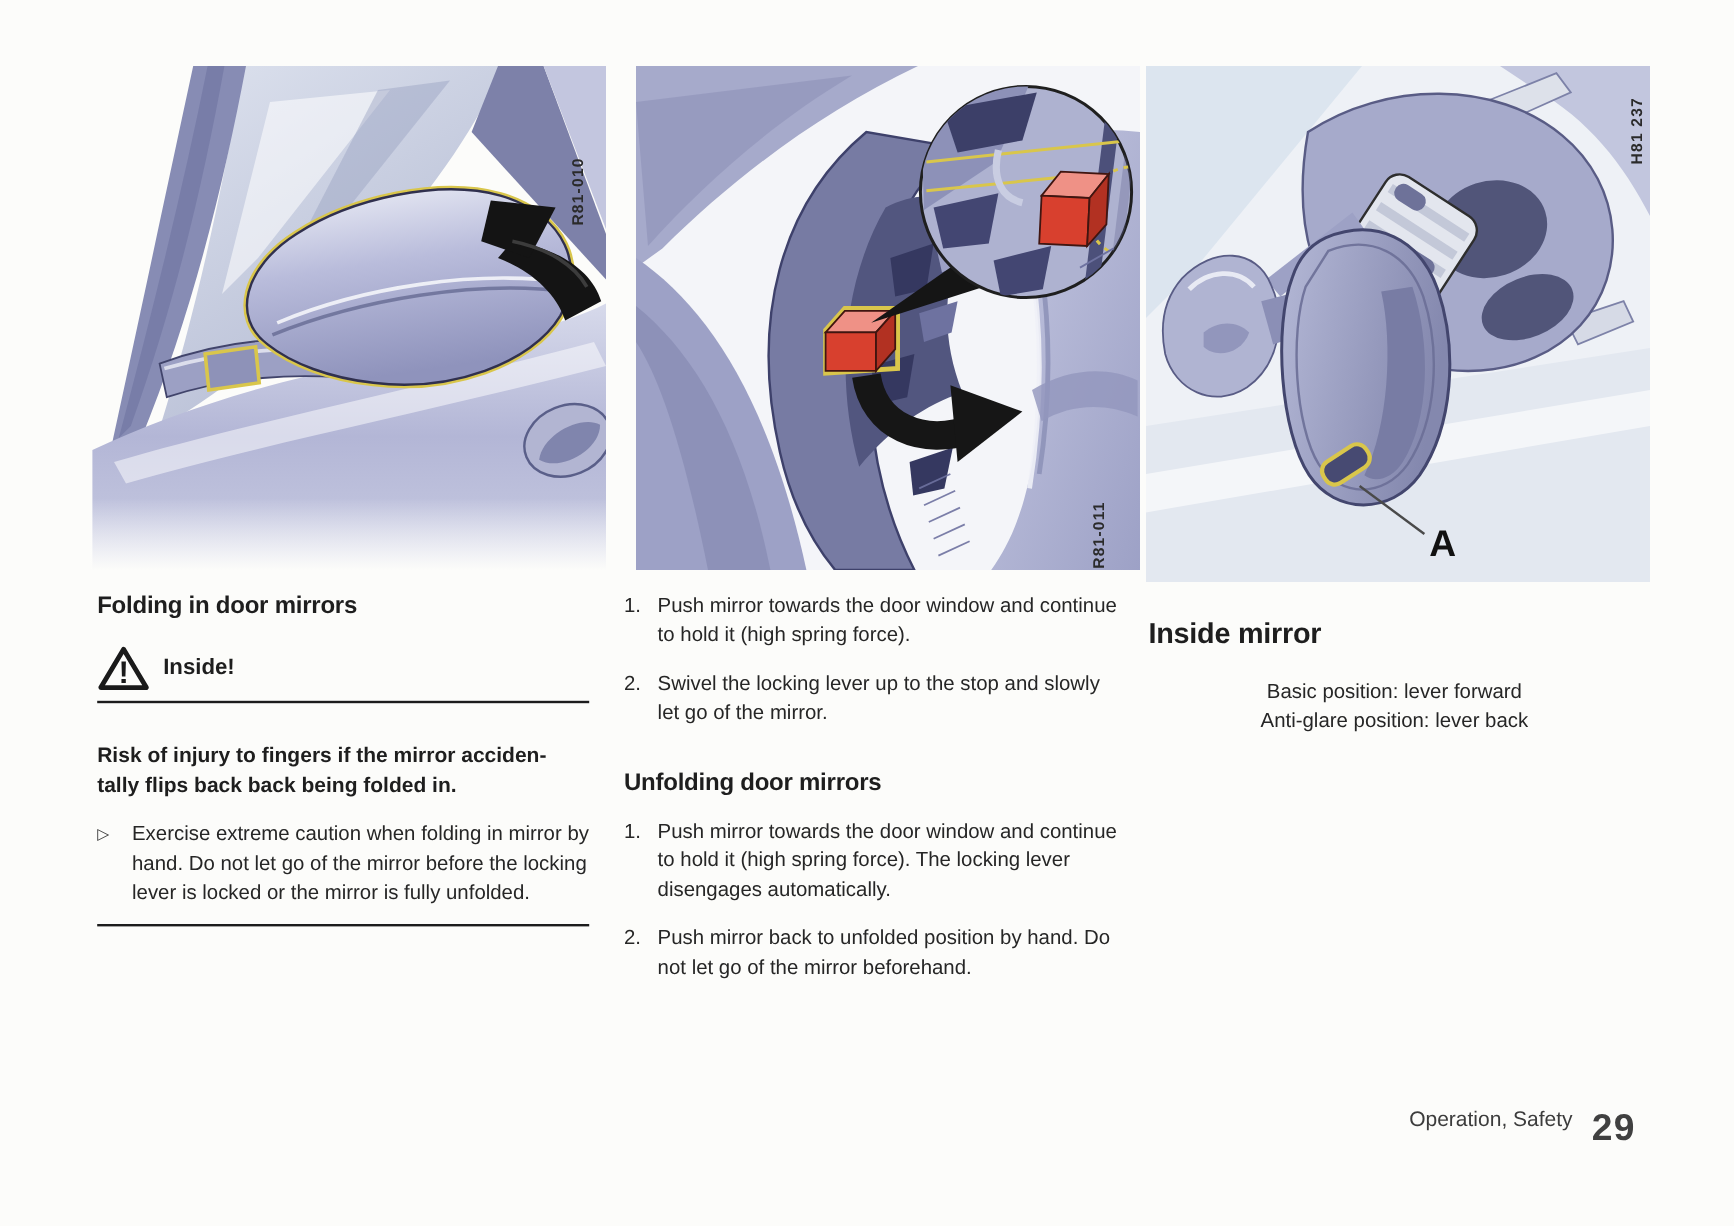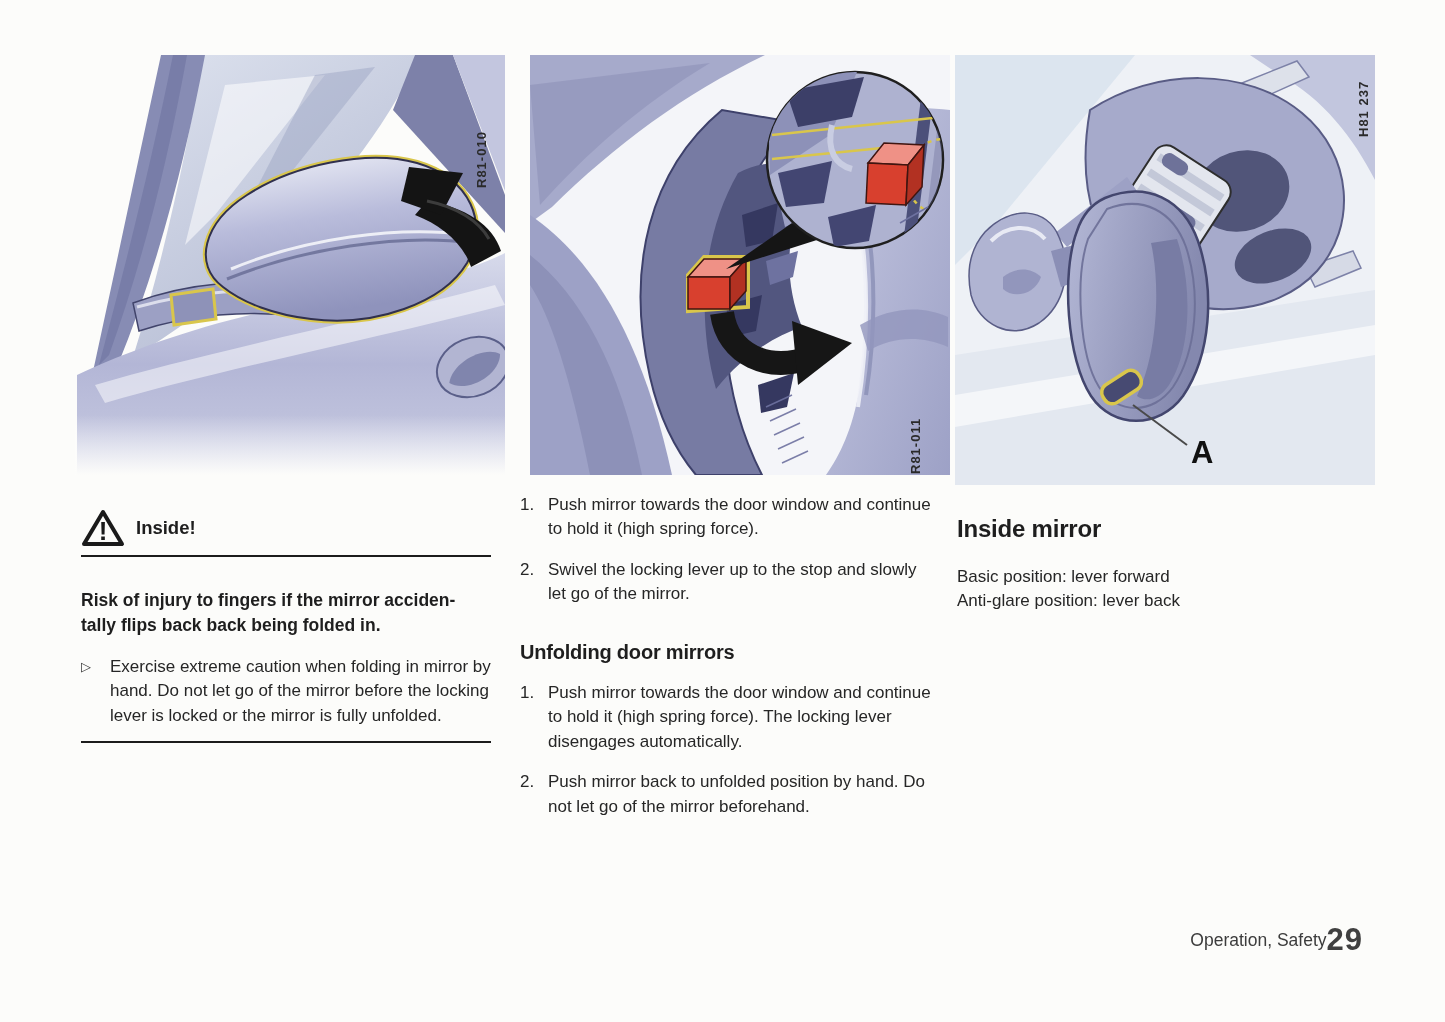--- a/index.html
+++ b/index.html
@@ -23,23 +23,23 @@
   .warn-bold{font-weight:bold;font-size:17.5px;margin:31px 0 0;line-height:1.42;color:#1e1e1e;}
   .caution{display:flex;margin-top:17px;}
   .caution-marker{width:29px;flex:none;font-size:13px;padding-top:3px;color:#333;}
   .endrule{border-bottom:2px solid #1c1c1c;margin-top:13px;height:0;}
 
   .step{display:flex;margin:0 0 16px;}
   .step-num{width:28px;flex:none;}
   .h-sub.mid{margin-top:31px;margin-bottom:14px;}
 
   .para{margin:0 0 11px;}
-  .pos-lines{margin:14px 0 0;}
-
-  .footer{position:absolute;top:922px;right:82px;display:flex;align-items:center;gap:0;}
+  .pos-lines{margin:14px 0 0;text-align:center;}
+
+  .footer{position:absolute;top:922px;right:82px;display:flex;align-items:flex-start;gap:16px;}
   .footer-section{font-size:17.5px;color:#3c3c3c;}
   .footer-num{font-size:31px;font-weight:bold;color:#404040;letter-spacing:1px;}
 </style>
 </head>
 <body>
 
 <div class="page">
 
   <div class="figure" style="left:75px;top:55px;width:430px;height:420px;">
     <svg viewBox="0 0 430 420">
@@ -229,20 +229,21 @@
       <g transform="rotate(-33 166 333)">
         <rect x="146" y="322" width="42" height="21" rx="9" fill="#474a72" stroke="#d9c64b" stroke-width="3.5"></rect>
       </g>
       <line x1="178" y1="350" x2="232" y2="390" stroke="#4a4a4a" stroke-width="2"></line>
       <text x="236" y="408" font-size="31" font-weight="bold" fill="#111" font-family="Liberation Sans, sans-serif">A</text>
     </svg>
     <span class="fig-ref" style="left:401px;top:82px;">H81 237</span>
   </div>
 
   <div class="col" style="left:81px;top:491px;">
+    <h3 class="h-sub">Folding in door mirrors</h3>
 
     <div class="warning-head">
       <svg width="44" height="40" viewBox="0 0 44 40">
         <path d="M22,4 L41,36 L3,36 Z" fill="none" stroke="#1a1a1a" stroke-width="4" stroke-linejoin="round"></path>
         <text x="22" y="32" text-anchor="middle" font-size="26" font-weight="bold" fill="#1a1a1a" font-family="Liberation Sans, sans-serif">!</text>
       </svg>
       <span class="warning-title">Inside!</span>
     </div>
 
     <p class="warn-bold"><span>Risk of injury to fingers if the mirror acciden-</span><br>

